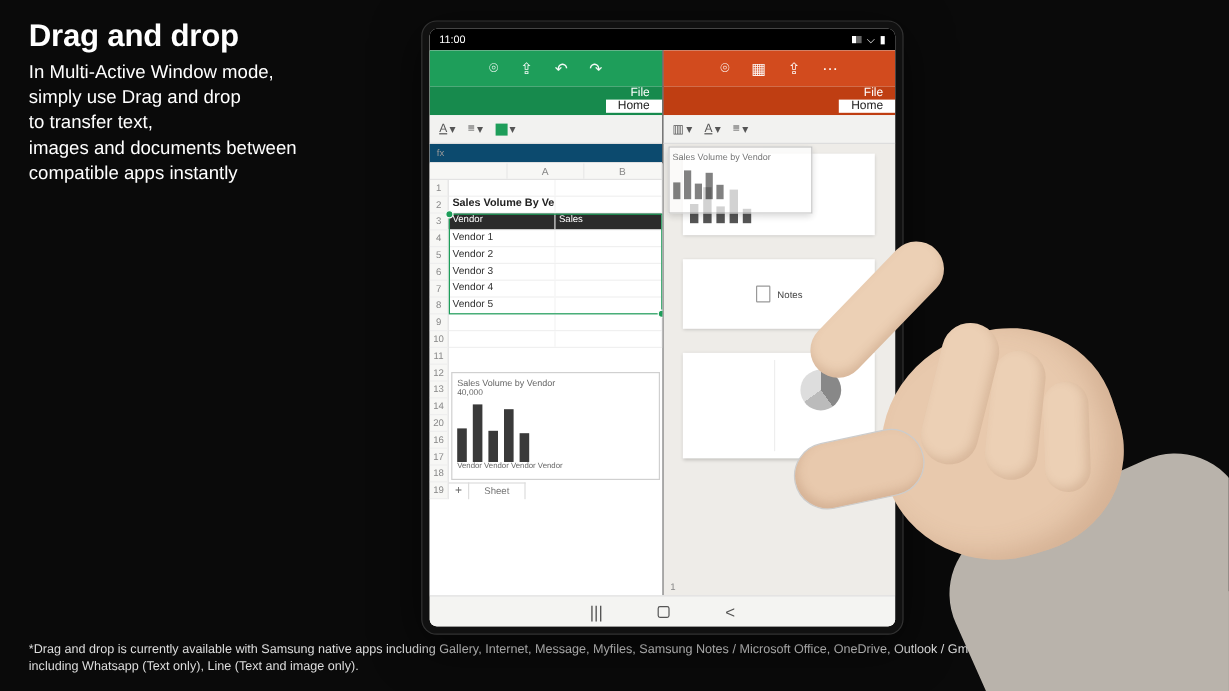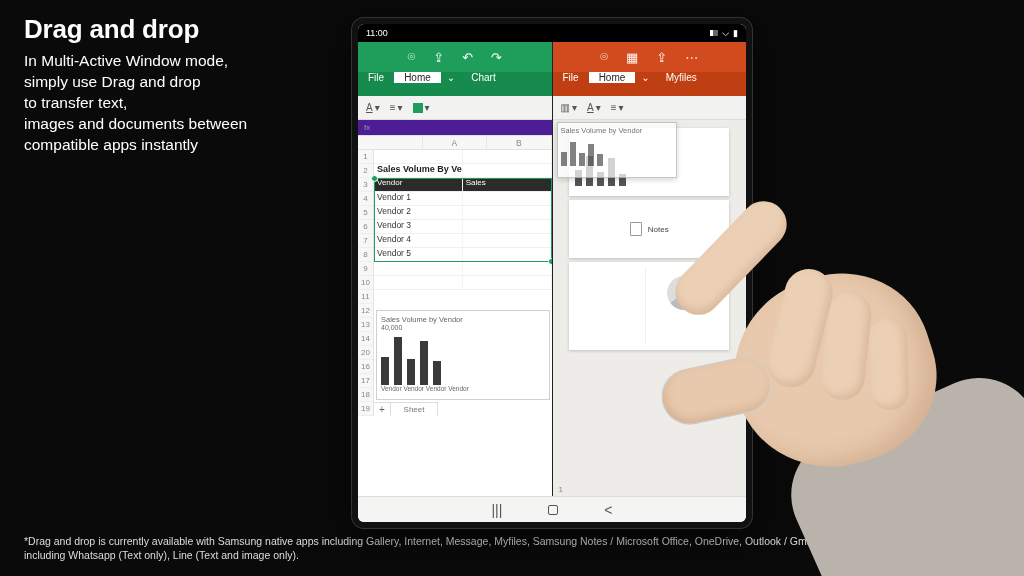--- a/index.html
+++ b/index.html
@@ -35,30 +35,30 @@
   }
   .statusbar .right { display: flex; gap: 4px; align-items: center; }
   .sig { width: 8px; height: 6px; background: linear-gradient(90deg,#fff 40%,#666 40%); }
   .apps { flex: 1; display: flex; }
   .pane { flex: 1; display: flex; flex-direction: column; background: #fff; min-width: 0; }
   .pane + .pane { border-left: 1px solid #222; }
   .appbar { height: 30px; display: flex; align-items: center; justify-content: center; gap: 18px; color: #fff; }
   .appbar.green { background: #1e9e5a; }
   .appbar.orange { background: #d24b1e; }
   .appbar span { font-size: 13px; opacity: .95; }
-  .tabrow { height: 24px; display: flex; align-items: flex-start; font-size: 10px; color: #fff; }
+  .tabrow { height: 24px; display: flex; align-items: flex-end; font-size: 10px; color: #fff; flex-direction: column; }
   .tabrow.green { background: #178a4d; }
   .tabrow.orange { background: #bf3e12; }
   .tabrow .tab { padding: 0 10px; display: flex; align-items: center; cursor: pointer; }
   .tabrow .tab.active { background: #fff; color: #222; }
   .tabrow .chev { padding: 0 6px; display:flex; align-items:center; }
   .toolrow { height: 24px; background: #f2f2f0; border-bottom: 1px solid #ddd; display: flex; align-items: center; gap: 10px; padding: 0 8px; font-size: 10px; color: #555; }
   .toolrow .grp { display:flex; align-items:center; gap:2px; }
   .swatch { width:10px; height:10px; background:#1e9e5a; display:inline-block; }
-  .fx { height: 16px; border-bottom:1px solid #e0e0e0; display:flex; align-items:center; font-size:8px; color:#999; padding:0 6px; background:#4c1d95; }
+  .fx { height: 16px; border-bottom:1px solid #e0e0e0; display:flex; align-items:center; font-size:8px; color:#999; padding:0 6px; background:#0c4a6e; }
 
   .sheet { flex:1; position:relative; font-size:8.5px; color:#333; background:#fff; overflow:hidden; }
   .colhdr { display:flex; height:14px; background:#f7f7f5; border-bottom:1px solid #e3e3e3; }
   .colhdr div { flex:1; text-align:center; border-right:1px solid #e8e8e8; line-height:14px; color:#888; }
   .rowhdr-col { width:16px; }
   .grid-body { display:flex; }
   .rownums { width:16px; background:#f7f7f5; border-right:1px solid #e3e3e3; }
   .rownums div { height:14px; line-height:14px; text-align:center; color:#888; font-size:8px; border-bottom:1px solid #eee;}
   .cells { flex:1; position:relative; }
   .cells .row { display:flex; height:14px; border-bottom:1px solid #f0f0f0; }
@@ -67,21 +67,21 @@
   .hdr-cell { background:#2b2b2b; color:#fff; font-size:8px; }
   .sel { position:absolute; border:1.5px solid #1e9e5a; pointer-events:none; }
   .handle { position:absolute; width:7px; height:7px; background:#1e9e5a; border-radius:50%; border:1px solid #fff; }
   .mini-chart { position:absolute; left:2px; right:2px; top:160px; height:90px; border:1px solid #d0d0d0; padding:4px; font-size:7.5px; color:#666; background:#fff; }
   .mini-chart .bars { display:flex; align-items:flex-end; gap:5px; height:50px; margin-top:4px; }
   .mini-chart .bars div { width:8px; background:#3a3a3a; }
   .sheet-tab { position:absolute; left:16px; bottom:0; width:48px; height:14px; background:#fff; border:1px solid #ddd; border-bottom:none; font-size:8px; color:#777; text-align:center; line-height:13px; }
   .plus { position:absolute; left:0; bottom:0; width:16px; height:14px; text-align:center; line-height:13px; color:#666; font-size:10px; border-top:1px solid #ddd; }
 
   .ppt { flex:1; background:#eeece8; position:relative; display:flex; flex-direction:column; overflow:hidden; }
-  .slide-area { flex:1; display:flex; flex-direction:column; align-items:center; padding:8px 6px; gap:4px; }
+  .slide-area { flex:1; display:flex; flex-direction:column; align-items:center; padding:8px 6px; gap:20px; }
   .slide { width:88%; background:#fff; box-shadow:0 1px 3px rgba(0,0,0,.2); padding:6px; font-size:8px; color:#444; }
   .slide.s1 { height:68px; }
   .slide.s2 { height:58px; display:flex; align-items:center; justify-content:center; gap:6px; }
   .slide.s3 { height:88px; display:flex; }
   .slide .st { font-size:8.5px; color:#666; margin-bottom:4px; }
   .slide .bars2 { display:flex; align-items:flex-end; gap:4px; height:36px; }
   .slide .bars2 div { width:7px; background:#555; }
   .drag-ghost {
     position:absolute; left:4px; top:2px; width:120px; height:56px;
     background:rgba(255,255,255,.9); border:1px solid #bbb; opacity:.82;

